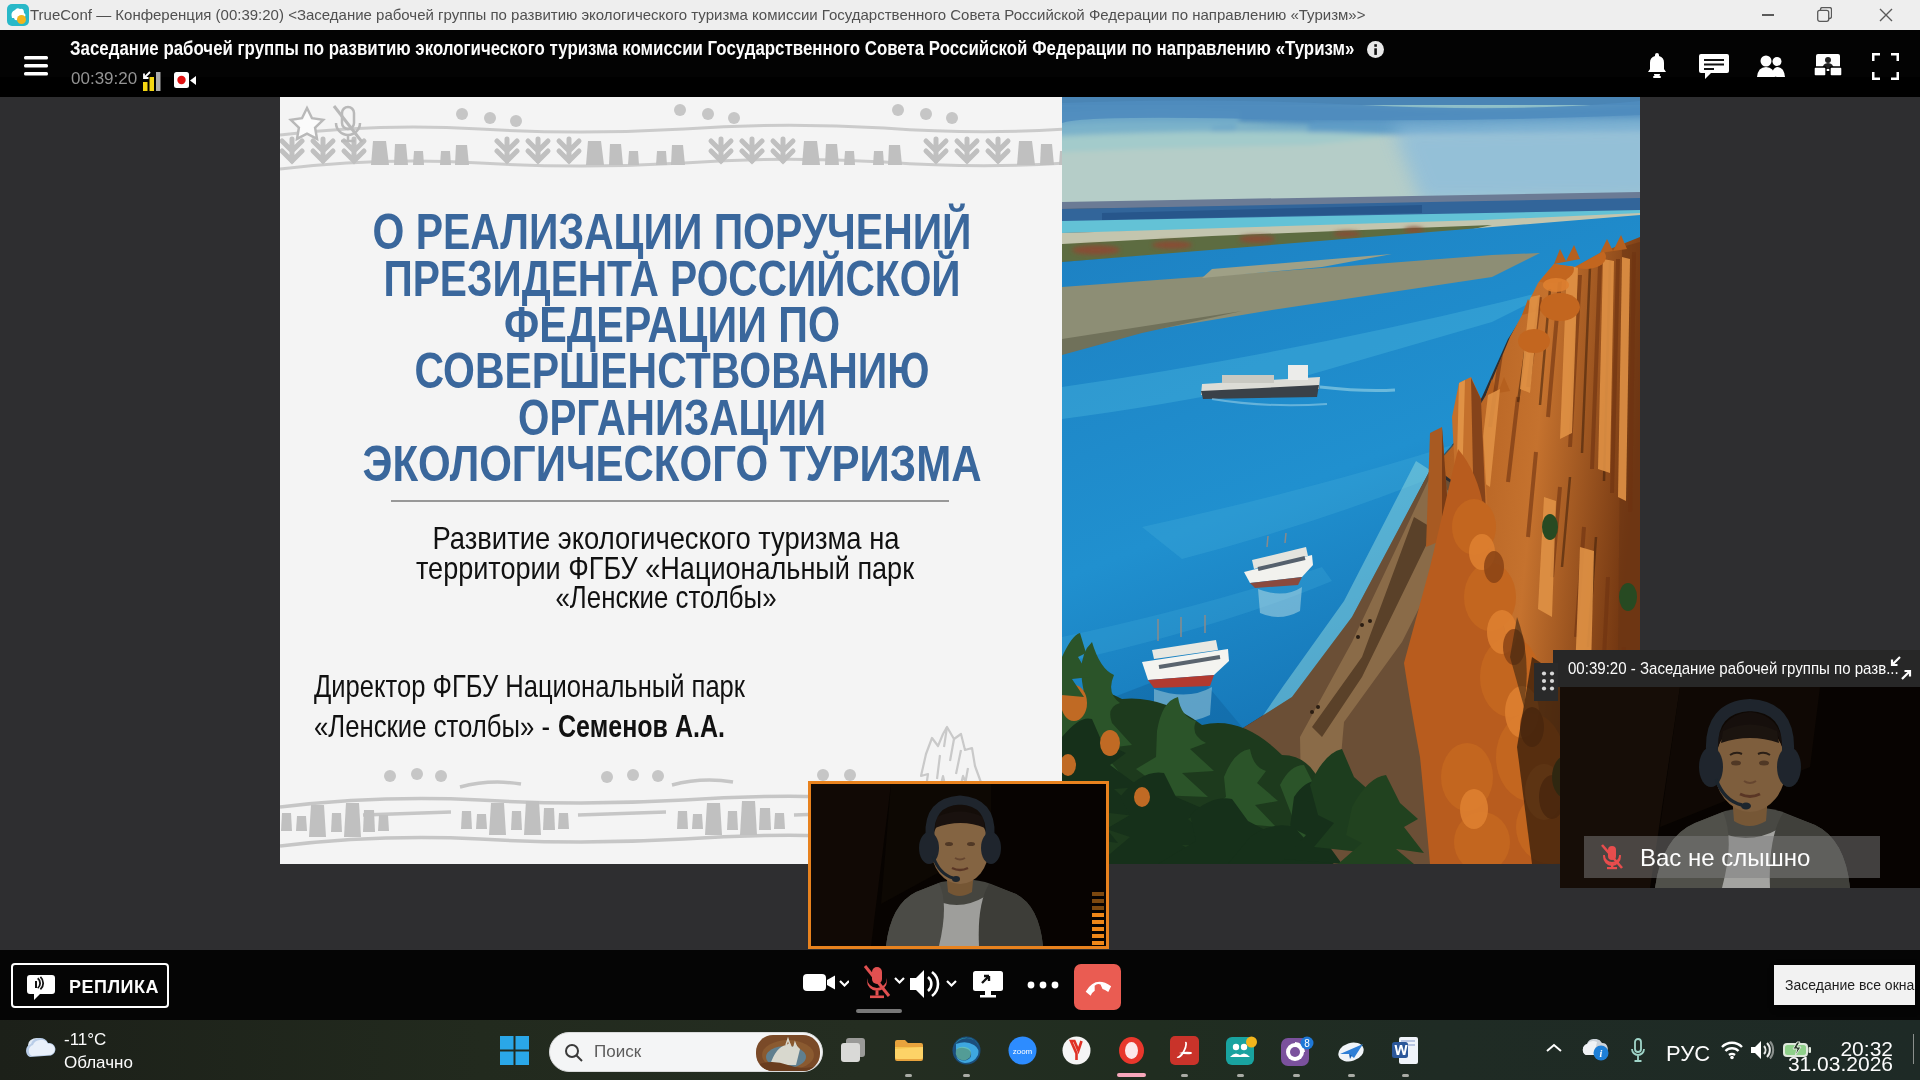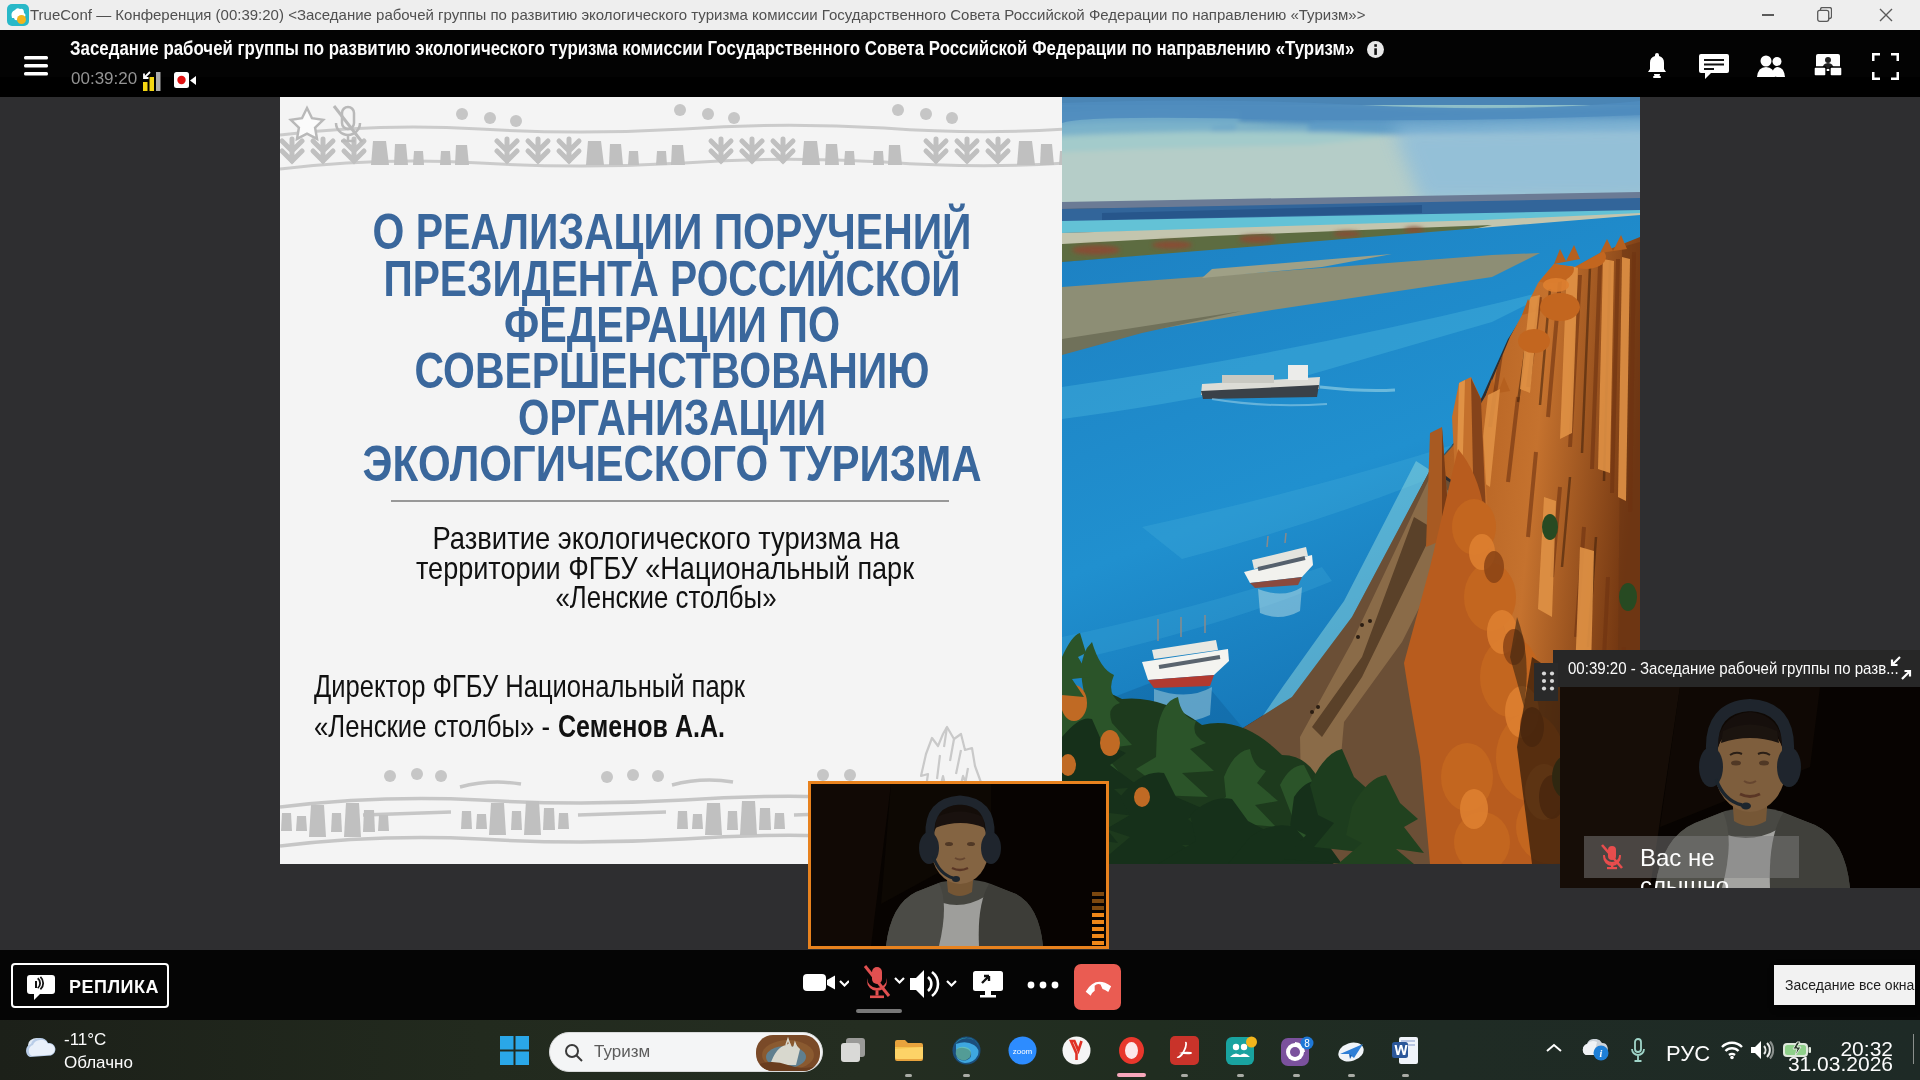--- a/index.html
+++ b/index.html
@@ -26,21 +26,21 @@
   #photo { position:absolute; left:1062px; top:0px; width:578px; height:767px; overflow:hidden; }
 
   
   #selfview { position:absolute; left:808px; top:684px; width:301px; height:168px; border:3px solid #e8821e; background:#0d0805; }
 
   
   #pip { position:absolute; left:1553px; top:553px; width:367px; height:335px; }
   #pipbar { position:absolute; left:0; top:0; width:367px; height:37px; background:#272727; }
   #pipbar .ptext { position:absolute; left:15px; top:9px; font-size:17px; color:rgba(255,255,255,0.99); white-space:nowrap; transform:scaleX(0.885); transform-origin:0 50%; }
   #pipvideo { position:absolute; left:7px; top:37px; width:360px; height:201px; background:#0a0705; overflow:hidden; }
-  #nohear { position:absolute; left:24px; top:149px; width:215px; height:42px; background:rgba(125,125,125,0.5); }
+  #nohear { position:absolute; left:24px; top:149px; width:296px; height:42px; background:rgba(125,125,125,0.5); }
   #nohear span { position:absolute; left:56px; top:8px; font-size:24px; color:rgba(255,255,255,0.99); }
   #ctrlbg { position:absolute; left:0; top:950px; width:1920px; height:70px; background:#050505; }
   #replika { position:absolute; left:11px; top:13px; width:158px; height:45px; border:2px solid #fff; border-radius:4px; }
   #replika span { position:absolute; left:56px; top:12px; font-size:18px; font-weight:bold; color:rgba(255,255,255,0.99); letter-spacing:0.5px;text-align:center; }
   #tooltip { position:absolute; left:1774px; top:15px; width:141px; height:40px; background:#f2f2f2; box-shadow:2px 3px 6px rgba(0,0,0,0.6); }
   #tooltip span { position:absolute; left:11px; top:12px; font-size:14px; color:rgba(26,26,26,0.99); white-space:nowrap; }
   #hangup { position:absolute; left:1074px; top:14px; width:47px; height:46px; background:#ea5c52; border-radius:7px; }
 
   
   #taskbar { position:absolute; left:0; top:1020px; width:1920px; height:60px;
@@ -650,21 +650,21 @@
       <rect x="15.5" y="0" width="13.5" height="13.5" fill="#2aa7e8"></rect>
       <rect x="0" y="15.5" width="13.5" height="13.5" fill="#2aa7e8"></rect>
       <rect x="15.5" y="15.5" width="13.5" height="13.5" fill="#2aa7e8"></rect>
     </svg>
 
     <div class="abs" style="left:549px;top:12px;width:274px;height:40px;border-radius:20px;background:#f4f5f6;border:1px solid #d9dadb">
       <svg class="abs" style="left:14px;top:10px" width="20" height="20" viewBox="0 0 20 20">
         <circle cx="8" cy="8" r="6" stroke="#3a3a3a" stroke-width="2" fill="none"></circle>
         <path d="M12.5,12.5 L18,18" stroke="#3a3a3a" stroke-width="2"></path>
       </svg>
-      <span class="abs" style="left:44px;top:9px;font-size:17px;color:rgba(90,90,90,0.99)">Туризм</span>
+      <span class="abs" style="left:44px;top:9px;font-size:17px;color:rgba(90,90,90,0.99)">Поиск</span>
       <svg class="abs" style="left:206px;top:2px" width="64px" height="36px" viewBox="0 0 64 36">
         <defs>
           <clipPath id="bingclip">
             <rect x="0" y="0" width="64" height="36" rx="17"></rect>
           </clipPath>
         </defs>
         <g clip-path="url(#bingclip)">
           <rect width="64" height="36" fill="#7a4a28"></rect>
           <ellipse cx="32" cy="20" rx="26" ry="15" fill="#8a5a30"></ellipse>
           <ellipse cx="30" cy="22" rx="20" ry="11" fill="#5f7f8f"></ellipse>

